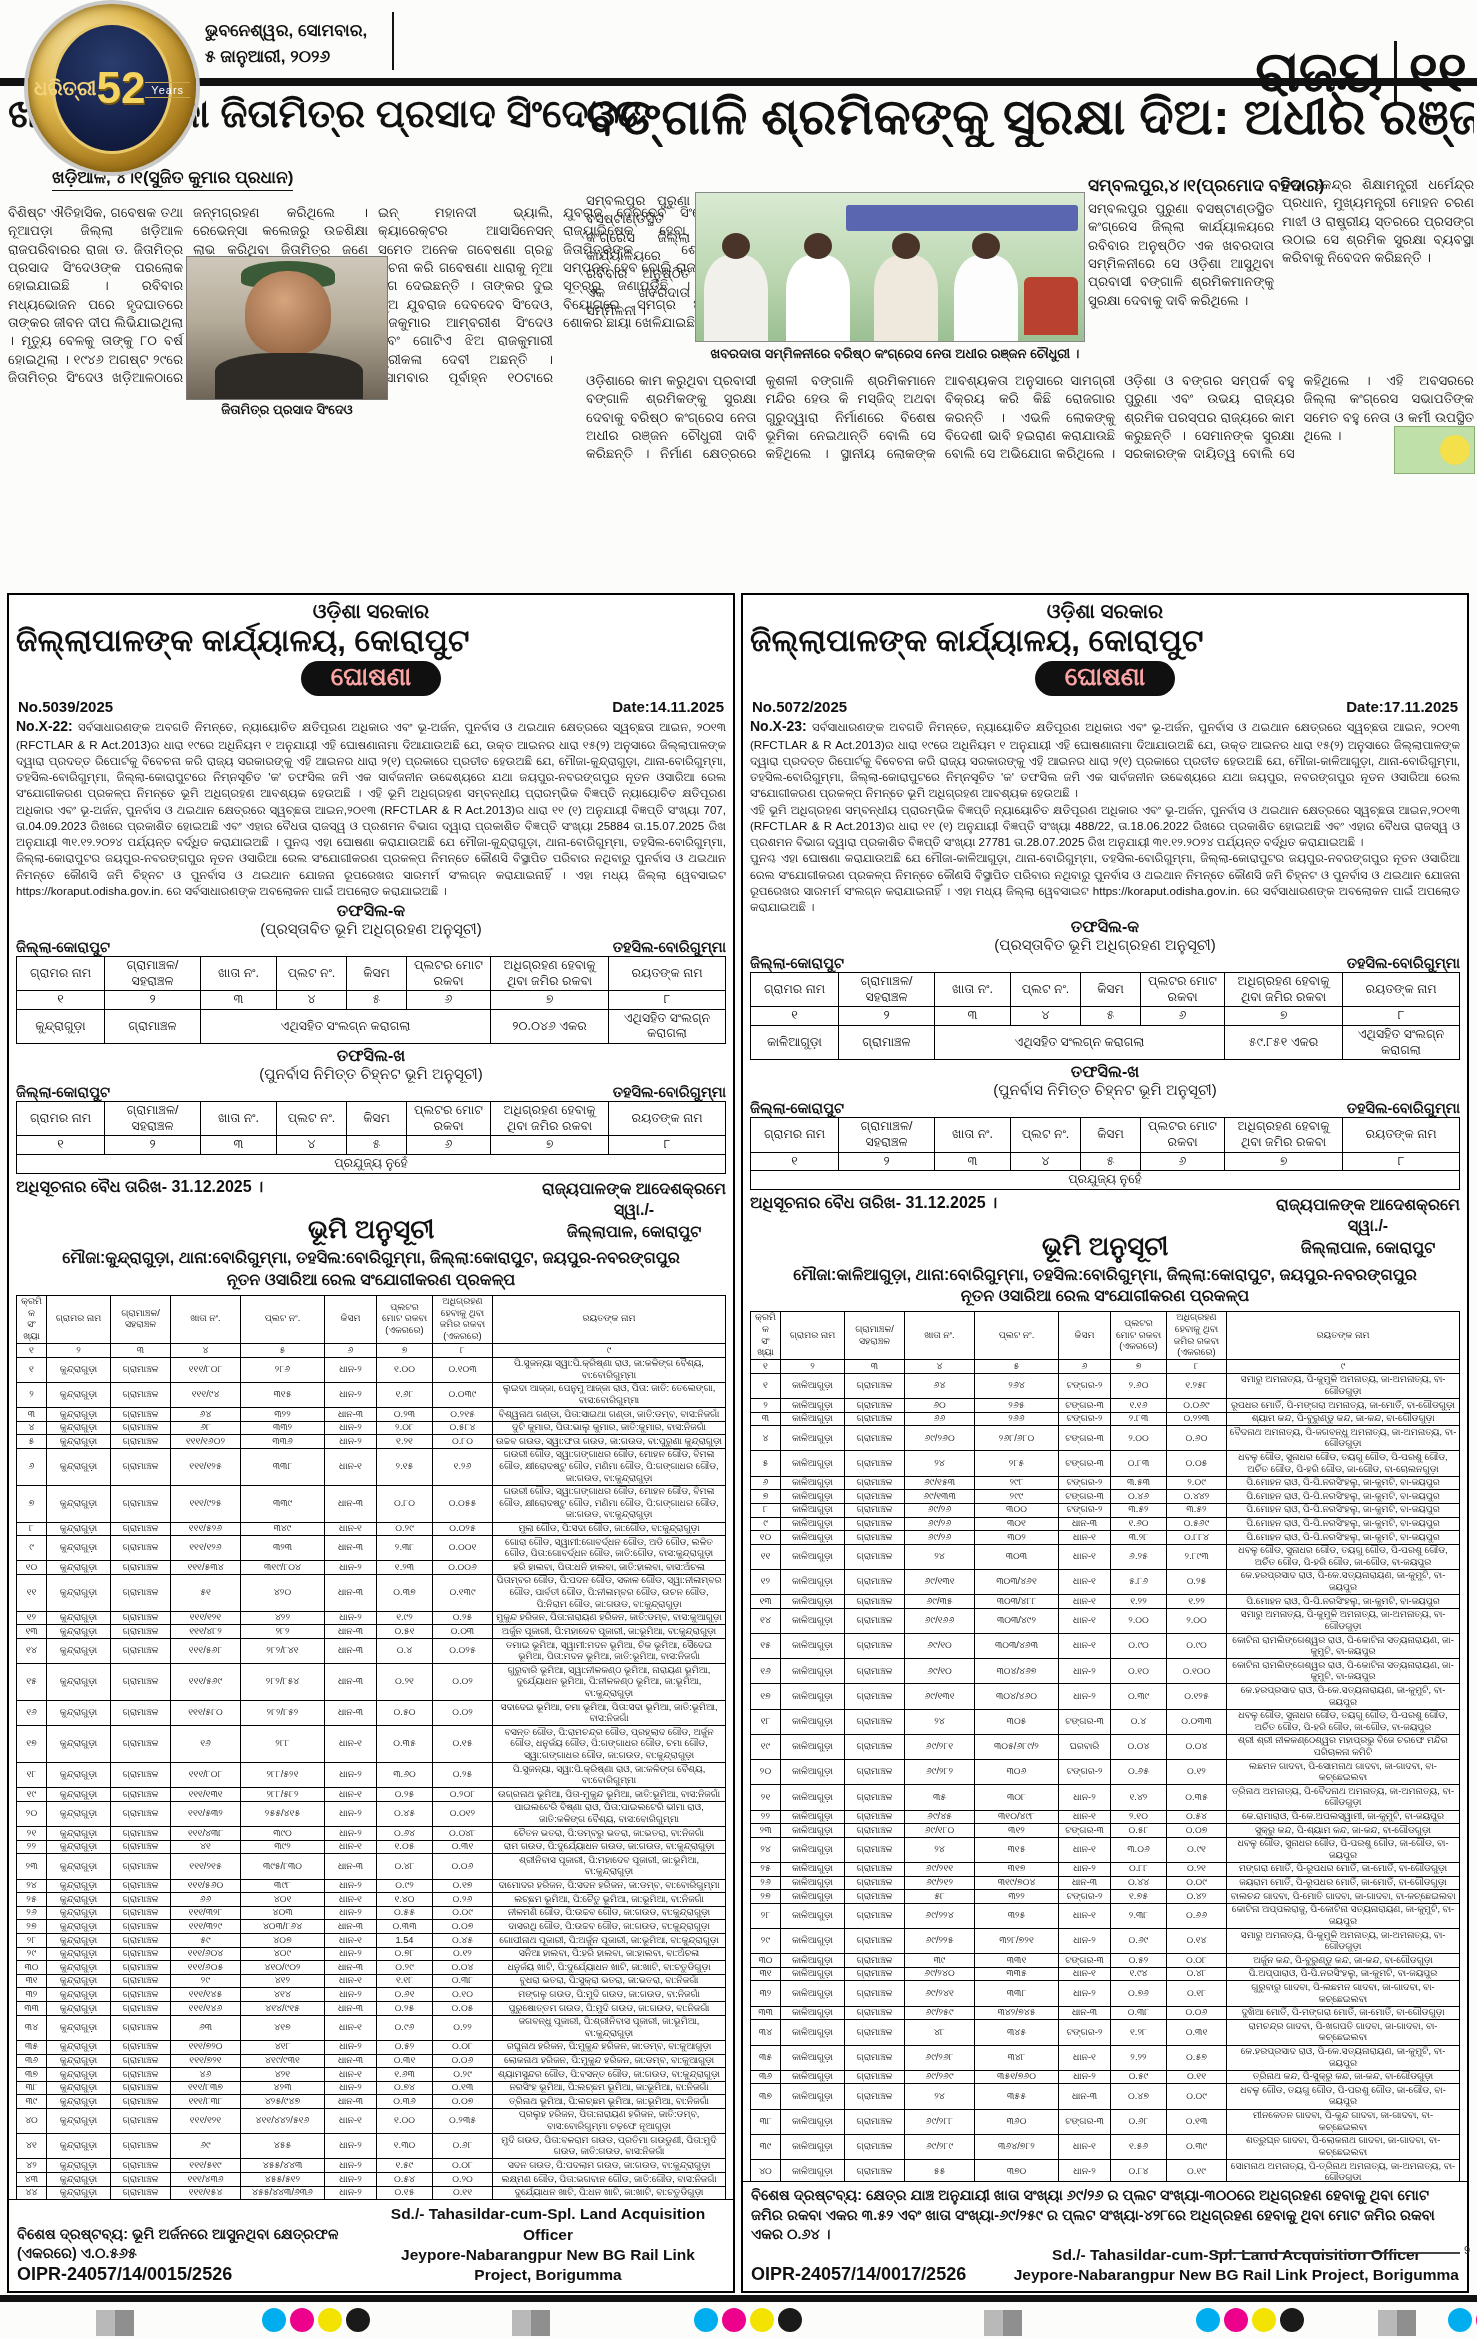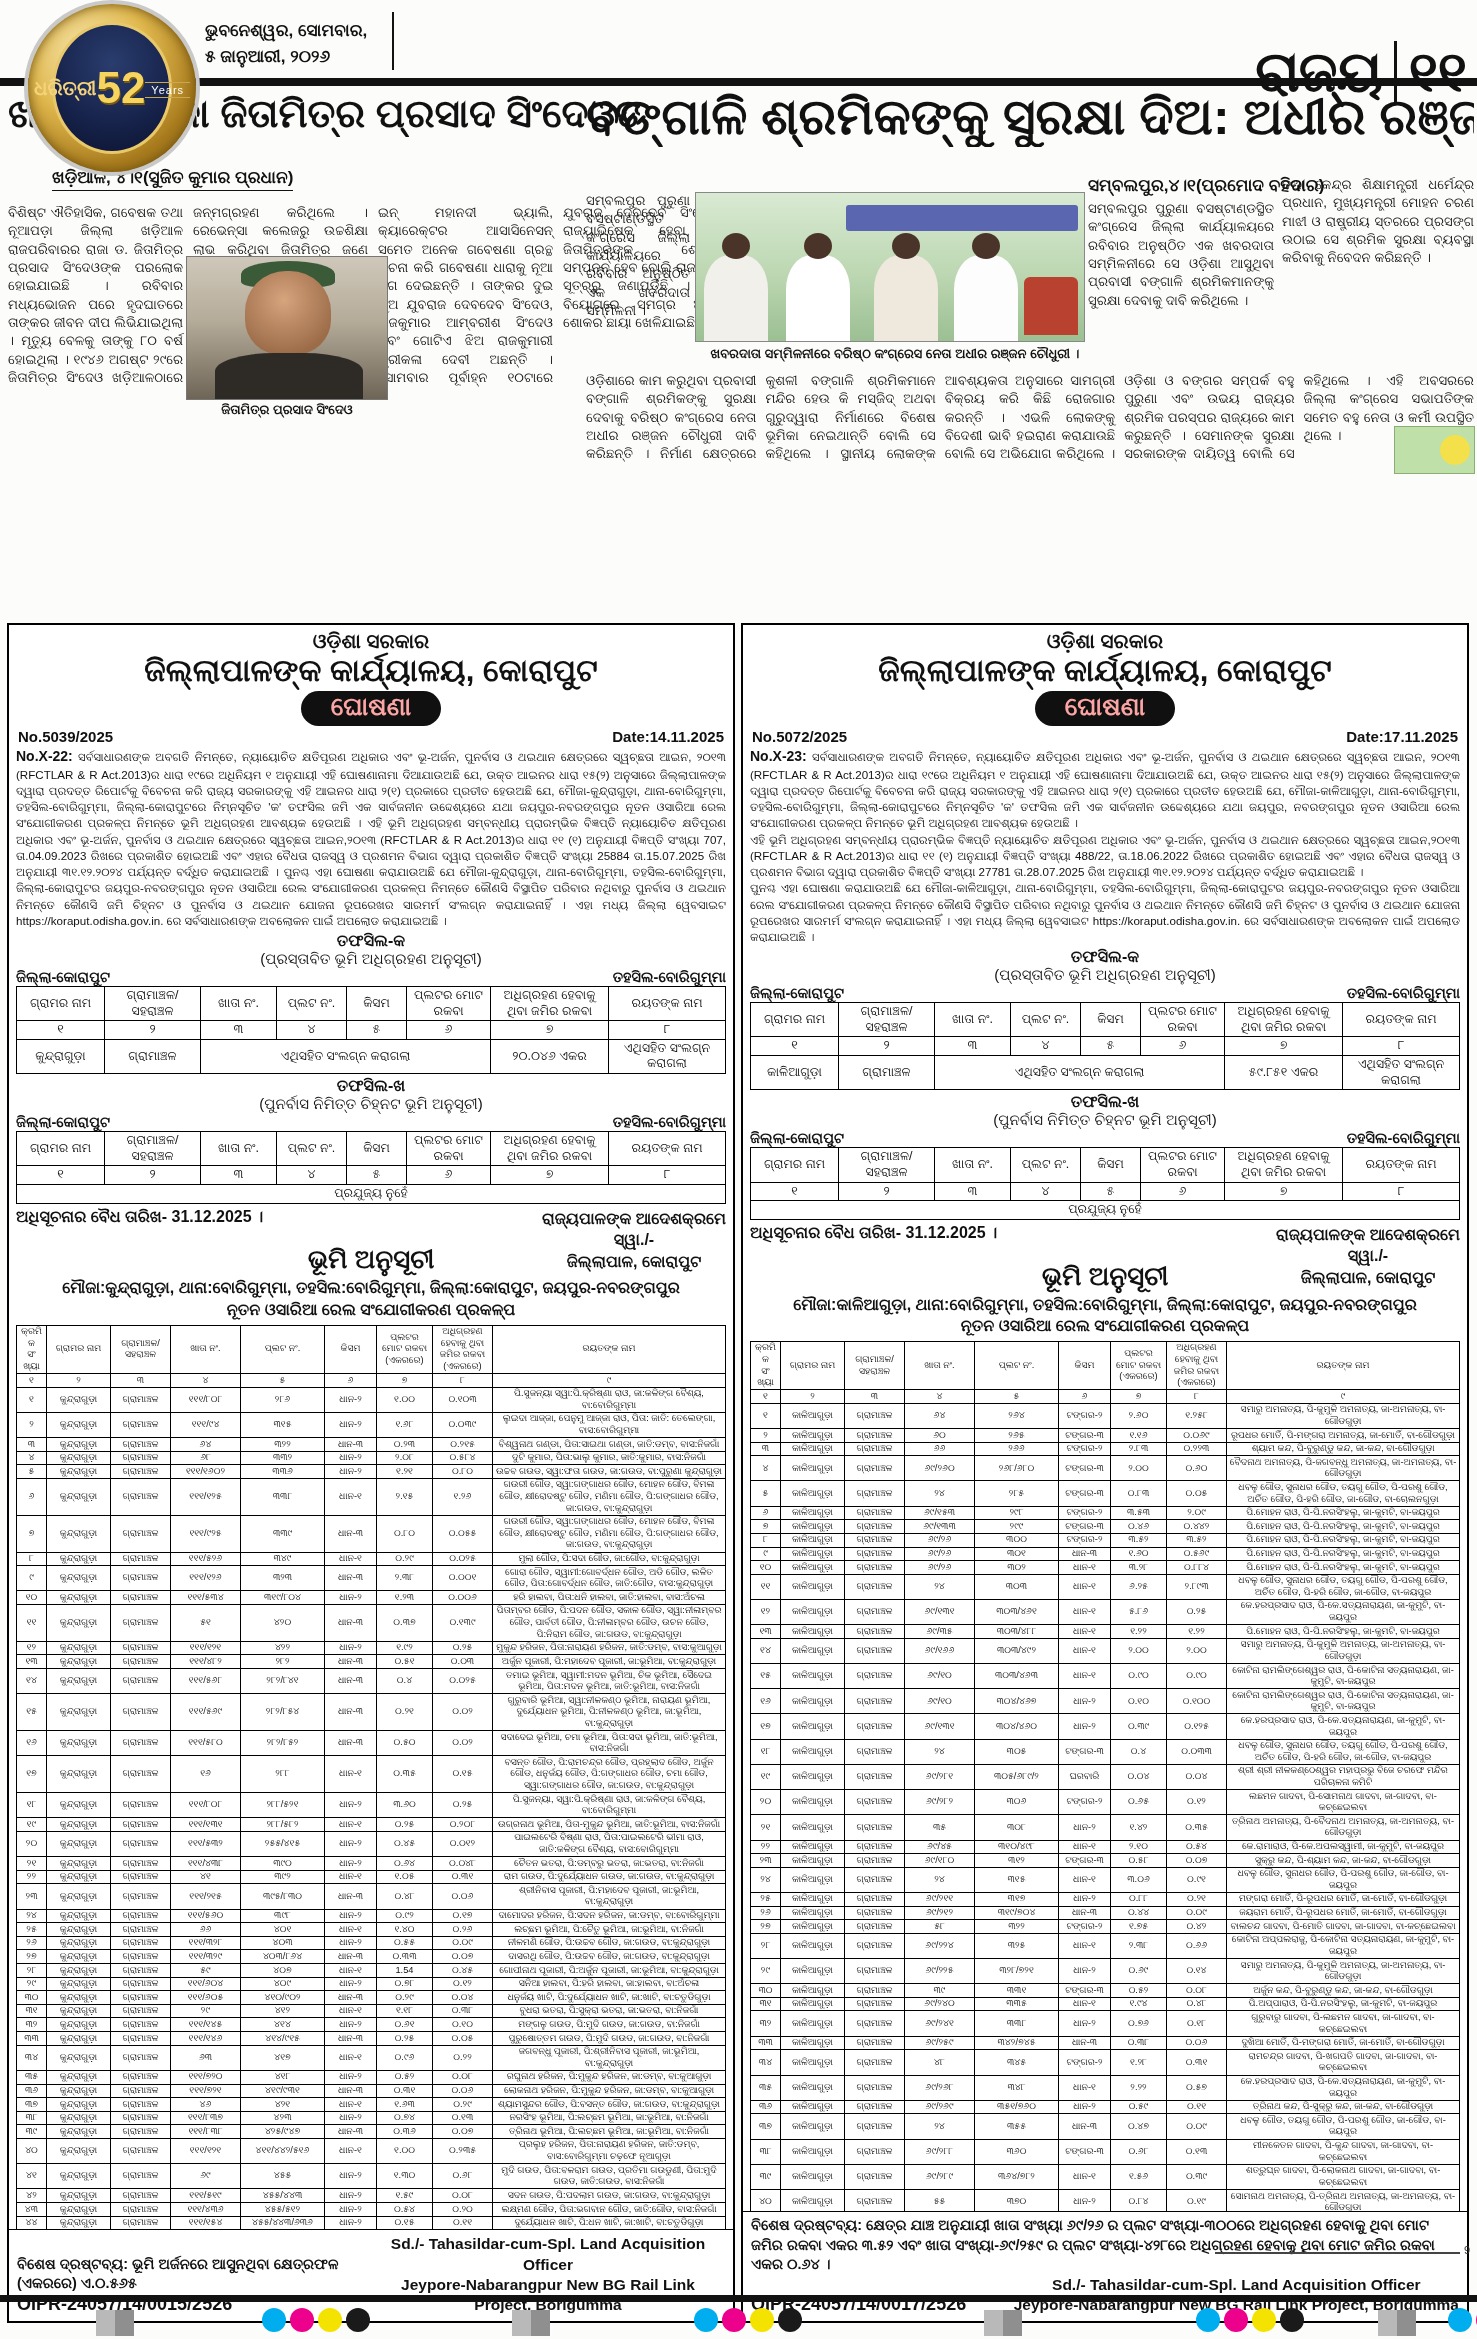--- a/index.html
+++ b/index.html
@@ -49,24 +49,24 @@
   .press-photo .red{position:absolute;right:6px;bottom:6px;width:54px;height:58px;background:#b8422f;border-radius:6px 6px 0 0;}
   .press-cap{position:absolute;left:660px;top:346px;width:470px;font-size:13px;font-weight:bold;text-align:center;}
   .col-a{position:absolute;left:586px;top:192px;width:104px;height:150px;overflow:hidden;font-size:13.3px;line-height:1.38;text-align:justify;}
   .col-b{position:absolute;left:1088px;top:200px;width:186px;height:142px;overflow:hidden;font-size:13.3px;line-height:1.38;text-align:justify;}
   .col-c{position:absolute;left:1282px;top:176px;width:192px;height:166px;overflow:hidden;font-size:13.3px;line-height:1.38;text-align:justify;}
   .body-right{position:absolute;left:586px;top:372px;width:888px;height:212px;overflow:hidden;
      column-count:5;column-gap:9px;font-size:13.3px;line-height:1.38;text-align:justify;}
   .promo-box{position:absolute;left:1394px;top:426px;width:81px;height:48px;background:#bfe0a8;border:1px solid #8cae74;z-index:4;}
   .promo-box .y{position:absolute;right:4px;top:8px;width:30px;height:30px;border-radius:50%;background:#f3e04a;}
   
-  .notice{position:absolute;top:593px;width:728px;height:1700px;border:2px solid #000;background:#fff;padding:5px 7px;overflow:hidden;margin-top:30px;}
+  .notice{position:absolute;top:593px;width:728px;height:1700px;border:2px solid #000;background:#fff;padding:5px 7px;overflow:hidden;}
   .notice.left{left:7px;} .notice.right{left:741px;}
   .n-gov{text-align:center;font-size:20px;font-weight:bold;line-height:1.1;}
-  .n-office{text-align:center;font-size:31px;font-weight:bold;line-height:1.2;}
+  .n-office{text-align:left;font-size:31px;font-weight:bold;line-height:1.2;}
   .n-pill-wrap{text-align:center;margin:2px 0 2px;}
   .n-pill{display:inline-block;background:#101010;color:#fca5a5;font-size:25px;font-weight:bold;border-radius:22px;padding:1px 30px 4px;}
   .n-meta{display:flex;justify-content:space-between;font-size:15px;font-weight:bold;margin:0 2px 2px;}
   .n-body{font-size:11.6px;line-height:1.4;text-align:justify;}
   .n-body .strongno{font-size:14px;font-weight:bold;}
   .sched-title{text-align:center;font-size:16px;font-weight:bold;margin-top:3px;}
   .sched-sub{text-align:center;font-size:15px;font-weight:normal;}
   .dist-row{display:flex;justify-content:space-between;font-size:14.5px;font-weight:bold;margin-top:1px;}
   table{border-collapse:collapse;width:100%;table-layout:fixed;}
   td{border:1px solid #000;padding:1px 2px;text-align:center;vertical-align:middle;word-wrap:break-word;}

